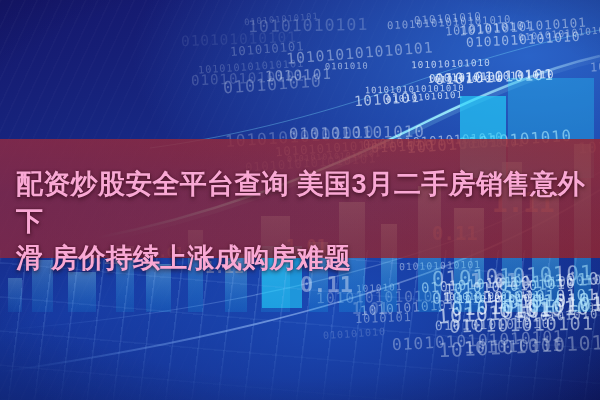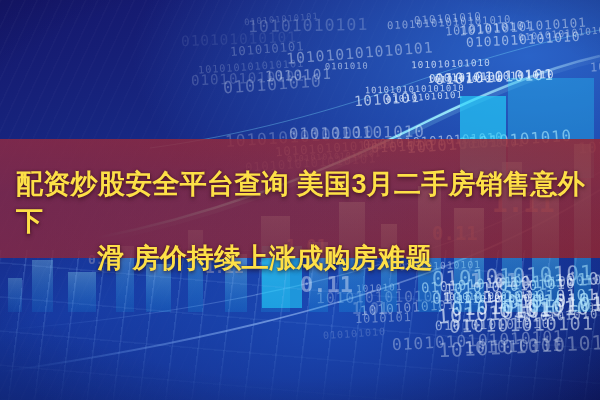--- a/index.html
+++ b/index.html
@@ -63,26 +63,26 @@
     mix-blend-mode:normal;
   }
   #band-grad{
     position:absolute;left:0;right:0;top:139px;height:119px;
     background:linear-gradient(90deg,rgba(120,40,90,.30) 0%,rgba(160,40,45,.12) 55%,rgba(150,35,40,.34) 100%);
   }
 
   
   #title{
     position:absolute;left:16px;top:166px;width:572px;
-    color:#fde047;font-weight:700;font-size:27px;line-height:37px;
+    color:#f9a8d4;font-weight:700;font-size:27px;line-height:37px;
     letter-spacing:.3px;
     text-shadow:0 2px 4px rgba(30,0,10,.55),0 0 2px rgba(60,10,20,.5);
   }
   #title .l1{display:block;text-align:left;}
-  #title .l2{display:block;text-align:center;padding-right:74px;}
+  #title .l2{display:block;text-align:left;padding-right:74px;}
 </style>
 </head>
 <body>
 
 <div id="stage">
 
   <div class="layer" id="bg-base"></div>
   <div class="layer" id="bg-streaks"></div>
 
   <svg class="layer" id="bg-arcs" width="600" height="400" viewBox="0 0 600 400">

